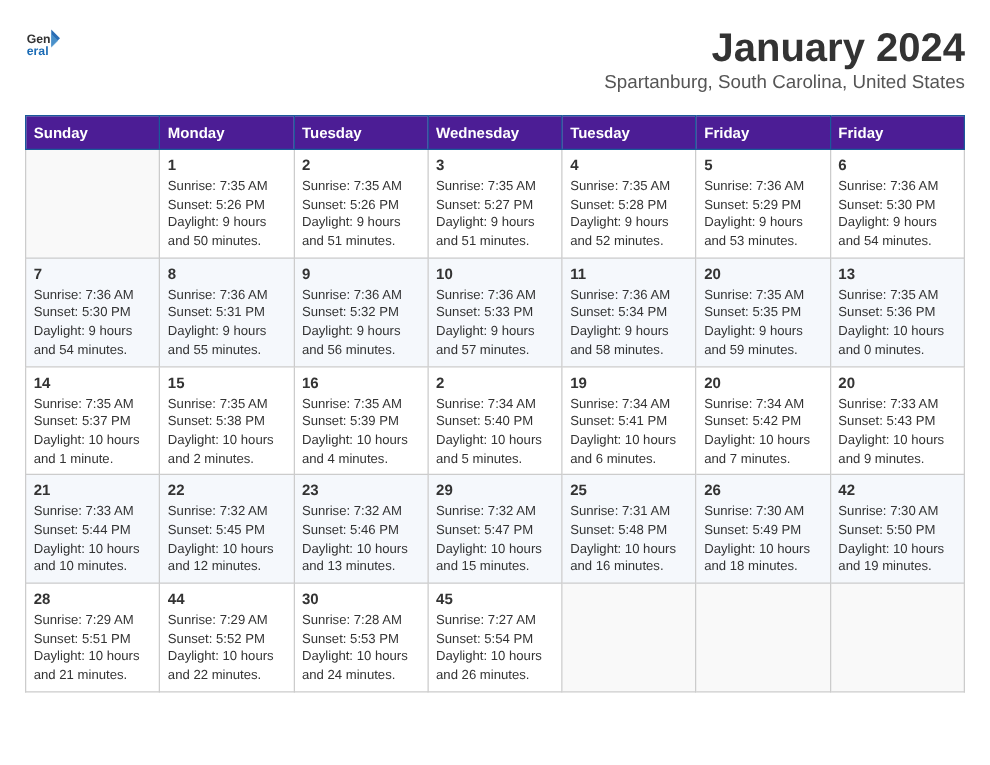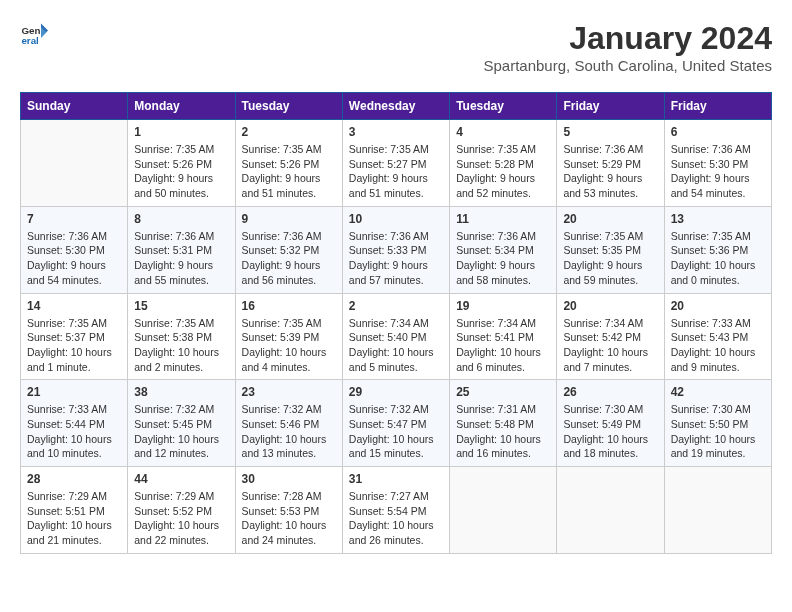--- a/index.html
+++ b/index.html
@@ -195,21 +195,21 @@
           <div class="day-number">20</div>
           <div class="day-info">Sunrise: 7:33 AM<br>Sunset: 5:43 PM<br>Daylight: 10 hours<br>and 9 minutes.</div>
         </td>
       </tr>
       <tr>
         <td>
           <div class="day-number">21</div>
           <div class="day-info">Sunrise: 7:33 AM<br>Sunset: 5:44 PM<br>Daylight: 10 hours<br>and 10 minutes.</div>
         </td>
         <td>
-          <div class="day-number">38</div>
+          <div class="day-number">22</div>
           <div class="day-info">Sunrise: 7:32 AM<br>Sunset: 5:45 PM<br>Daylight: 10 hours<br>and 12 minutes.</div>
         </td>
         <td>
           <div class="day-number">23</div>
           <div class="day-info">Sunrise: 7:32 AM<br>Sunset: 5:46 PM<br>Daylight: 10 hours<br>and 13 minutes.</div>
         </td>
         <td>
           <div class="day-number">29</div>
           <div class="day-info">Sunrise: 7:32 AM<br>Sunset: 5:47 PM<br>Daylight: 10 hours<br>and 15 minutes.</div>
         </td>
@@ -233,21 +233,21 @@
         </td>
         <td>
           <div class="day-number">44</div>
           <div class="day-info">Sunrise: 7:29 AM<br>Sunset: 5:52 PM<br>Daylight: 10 hours<br>and 22 minutes.</div>
         </td>
         <td>
           <div class="day-number">30</div>
           <div class="day-info">Sunrise: 7:28 AM<br>Sunset: 5:53 PM<br>Daylight: 10 hours<br>and 24 minutes.</div>
         </td>
         <td>
-          <div class="day-number">31</div>
+          <div class="day-number">45</div>
           <div class="day-info">Sunrise: 7:27 AM<br>Sunset: 5:54 PM<br>Daylight: 10 hours<br>and 26 minutes.</div>
         </td>
         <td class="empty-cell"></td>
         <td class="empty-cell"></td>
         <td class="empty-cell"></td>
       </tr>
     </tbody>
 </table>
 
 </body></html>

